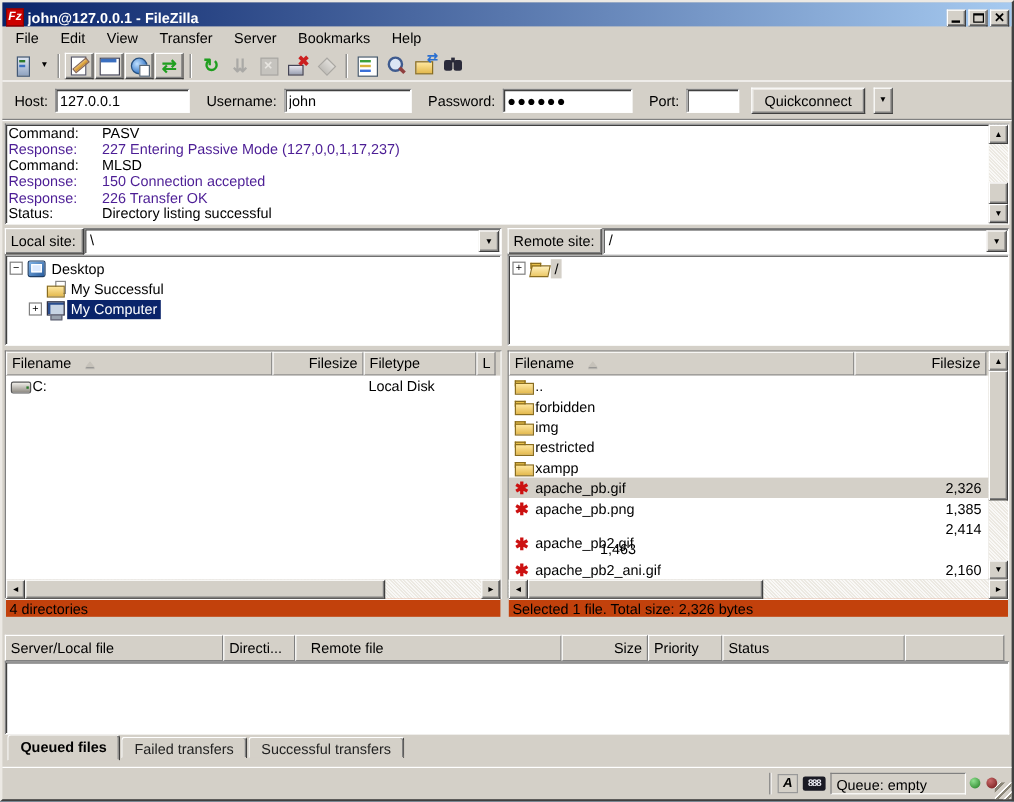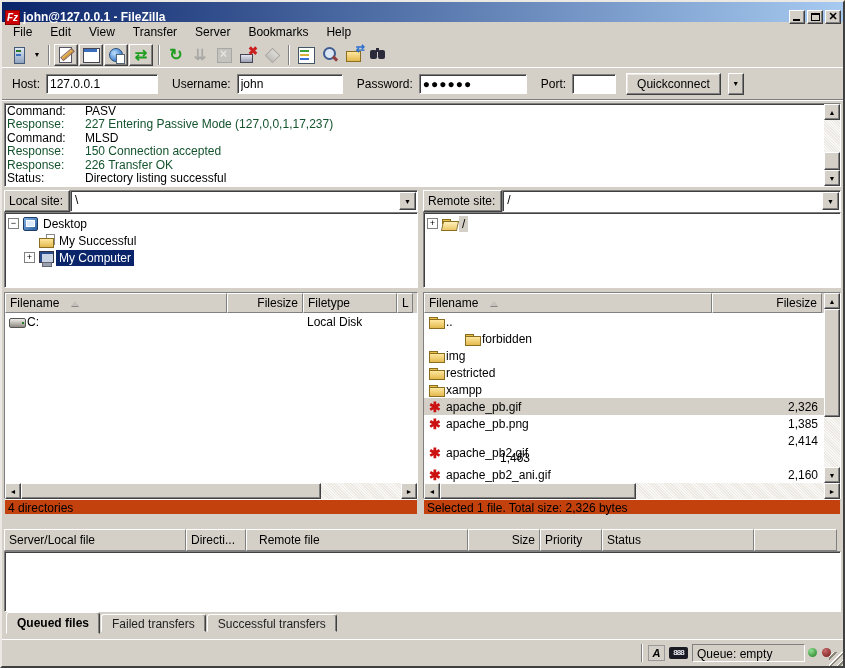--- a/index.html
+++ b/index.html
@@ -5,21 +5,21 @@
   * { margin:0; padding:0; box-sizing:border-box; }
   html,body { width:845px; height:668px; }
   body { font-family:"Liberation Sans", sans-serif; font-size:12px; background:#3a6ea5; color:#000; }
 
   #window { position:relative; width:845px; height:668px; background:#d4d0c8;
     border:2px solid; border-color:#ece9e4 #404040 #404040 #ece9e4; }
   .sunken { border:1px solid; border-color:#808080 #fff #fff #808080; box-shadow:inset 1px 1px 0 #404040; }
 
   
   #titlebar { position:absolute; left:0; top:0; width:841px; height:20px;
-    background:linear-gradient(90deg,#0a246a,#a6caf0); display:flex; align-items:flex-start; padding:8px 2px; }
+    background:linear-gradient(90deg,#0a246a,#a6caf0); display:flex; align-items:flex-end; padding:0 2px; }
   #app-icon { width:15px; height:15px; background:#c00; color:#fff; font-weight:bold; font-size:10px;
     display:flex; align-items:center; justify-content:center; margin:0 3px 0 1px; border:1px solid #800; font-style:italic; }
   #title-text { color:#fff; font-weight:bold; flex:1; white-space:nowrap; overflow:hidden; }
   .win-btn { width:16px; height:14px; background:#d4d0c8; margin-left:2px; position:relative;
     border:1px solid; border-color:#fff #404040 #404040 #fff; box-shadow:inset -1px -1px 0 #808080; }
   .win-btn .glyph-min { position:absolute; left:3px; bottom:2px; width:7px; height:2px; background:#000; }
   .win-btn .glyph-max { position:absolute; left:3px; top:2px; width:9px; height:8px; border:1px solid #000; border-top:2px solid #000; }
   .win-btn .glyph-close { position:absolute; left:0; top:-1px; width:100%; text-align:center; font-size:11px; font-weight:bold; }
 
   
@@ -74,21 +74,21 @@
   #quickconnect-button { height:22px; padding:0 10px; background:#d4d0c8; font-family:"Liberation Sans",sans-serif; font-size:12px;
     border:1px solid; border-color:#fff #404040 #404040 #fff; box-shadow:inset -1px -1px 0 #808080, inset 1px 1px 0 #ece9e4; }
   #quickconnect-dropdown { width:16px; height:22px; margin-left:1px; background:#d4d0c8; font-size:7px; text-align:center; line-height:20px;
     border:1px solid; border-color:#fff #404040 #404040 #fff; box-shadow:inset -1px -1px 0 #808080; }
 
   
   #log { position:absolute; left:2px; top:101px; width:837px; height:84px; background:#fff; display:flex; }
   #log-lines { flex:1; overflow:hidden; padding:1px 0 0 2px; }
   .log-line { line-height:13.4px; white-space:nowrap; }
   .log-label { display:inline-block; width:78px; }
-  .log-line.response, .log-line.response .log-label { color:#14532d; }
+  .log-line.response, .log-line.response .log-label { color:#4c1d95; }
 
   
   .vscroll { width:16px; display:flex; flex-direction:column; background:#ece9e2;
     background-image:repeating-linear-gradient(45deg, rgba(255,255,255,.7) 0 1px, transparent 1px 2px); }
   .hscroll { height:16px; display:flex; background:#ece9e2;
     background-image:repeating-linear-gradient(45deg, rgba(255,255,255,.7) 0 1px, transparent 1px 2px); }
   .sb-btn { width:16px; height:16px; flex:none; background:#d4d0c8; display:flex; align-items:center; justify-content:center;
     font-size:7px; color:#000; border:1px solid; border-color:#fff #404040 #404040 #fff; box-shadow:inset -1px -1px 0 #808080; }
   .sb-thumb { background:#d4d0c8; flex:none; border:1px solid; border-color:#fff #404040 #404040 #fff; box-shadow:inset -1px -1px 0 #808080; }
   .sb-track { flex:1; }
@@ -390,21 +390,21 @@
             <div class="lrow">
               <div class="lcell" style="width: 288px;">
                 <span class="fi fi-folder"></span>
                 <span>..</span>
               </div>
               <div class="lcell right" style="width: 110px;">
                 <span></span>
               </div>
             </div>
             <div class="lrow">
-              <div class="lcell" style="width: 288px; margin-left: 36px;">
+              <div class="lcell" style="width: 288px;">
                 <span class="fi fi-folder"></span>
                 <span>forbidden</span>
               </div>
               <div class="lcell right" style="width: 110px;">
                 <span></span>
               </div>
             </div>
             <div class="lrow">
               <div class="lcell" style="width: 288px;">
                 <span class="fi fi-folder"></span>

